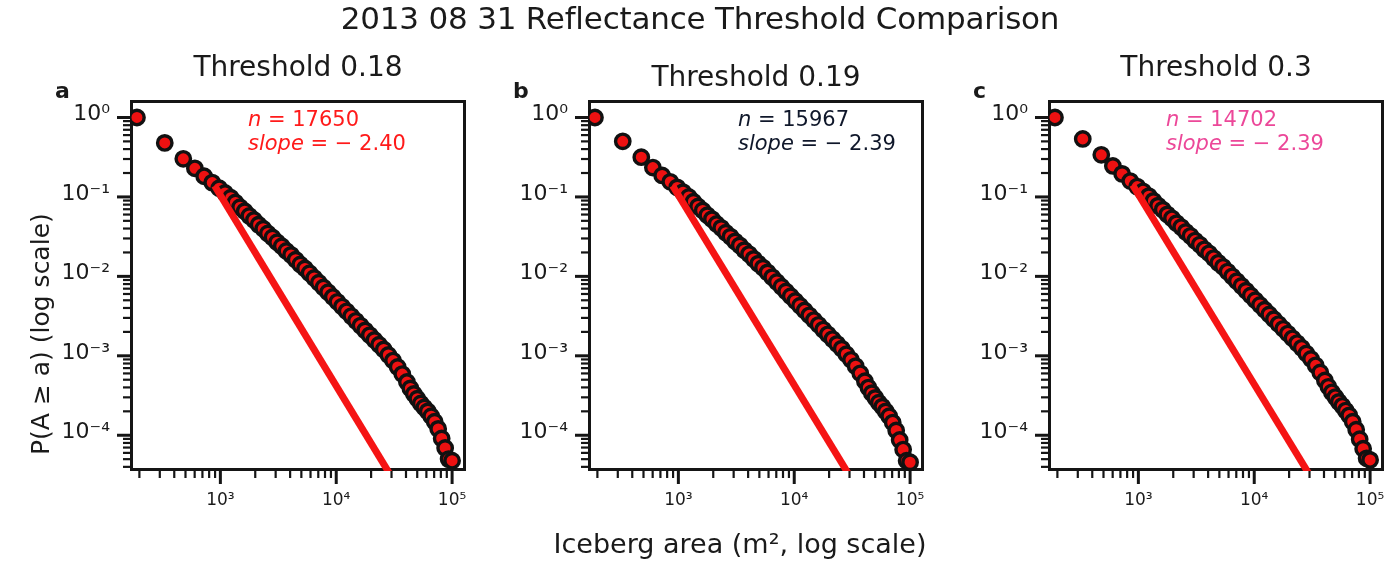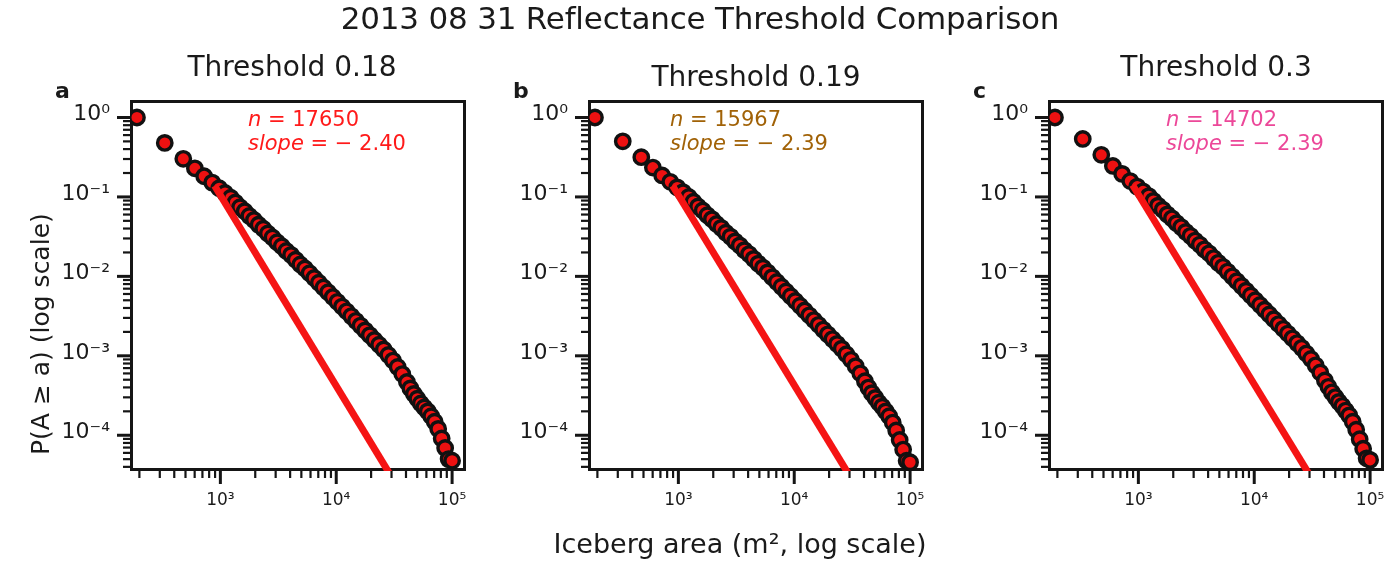--- a/index.html
+++ b/index.html
@@ -23,21 +23,21 @@
 <div id="fig">
 
   <div class="suptitle">2013 08 31 Reflectance Threshold Comparison</div>
 
   <div class="ylabel" style="left:26px;top:455px;transform:rotate(-90deg);">P(A ≥ a) (log scale)</div>
 
   <div class="xlabel" style="left:40px;top:528px;">Iceberg area (m², log scale)</div>
 
   <div id="panels-host">
       <div class="panel-letter" style="left: 55px; top: 78px;">a</div>
-      <div class="panel-title" style="left: 124px; width: 336px; top: 50px;">Threshold 0.18</div>
+      <div class="panel-title" style="left: 130px; width: 336px; top: 50px;">Threshold 0.18</div>
       <div class="axis-frame" style="left: 130px; top: 100px; width: 336px; height: 371px; border-color: rgb(21, 21, 21);"></div>
       <svg class="plotsvg" width="376" height="411" viewBox="0 0 376 411" style="left: 130px; top: 100px;">
         <line x1="-13" y1="17.477516059957168" x2="0" y2="17.477516059957168" stroke="#151515" stroke-width="3"></line>
         <line x1="-13" y1="96.92077087794434" x2="0" y2="96.92077087794434" stroke="#151515" stroke-width="3"></line>
         <line x1="-7" y1="73.0059682245531" x2="0" y2="73.0059682245531" stroke="#151515" stroke-width="2.2"></line>
         <line x1="-7" y1="59.016705460172375" x2="0" y2="59.016705460172375" stroke="#151515" stroke-width="2.2"></line>
         <line x1="-7" y1="49.09116557116181" x2="0" y2="49.09116557116181" stroke="#151515" stroke-width="2.2"></line>
         <line x1="-7" y1="41.3923187133484" x2="0" y2="41.3923187133484" stroke="#151515" stroke-width="2.2"></line>
         <line x1="-7" y1="35.10190280678114" x2="0" y2="35.10190280678114" stroke="#151515" stroke-width="2.2"></line>
         <line x1="-7" y1="29.783431938910155" x2="0" y2="29.783431938910155" stroke="#151515" stroke-width="2.2"></line>
@@ -328,21 +328,21 @@
         </g>
       </svg>
       <div class="tick-lab-y" style="left: 478px; width: 90px; top: 100.478px;">10⁰</div>
       <div class="tick-lab-y" style="left: 478px; width: 90px; top: 179.921px;">10⁻¹</div>
       <div class="tick-lab-y" style="left: 478px; width: 90px; top: 259.364px;">10⁻²</div>
       <div class="tick-lab-y" style="left: 478px; width: 90px; top: 338.807px;">10⁻³</div>
       <div class="tick-lab-y" style="left: 478px; width: 90px; top: 418.251px;">10⁻⁴</div>
       <div class="tick-lab-x" style="left: 628.372px; width: 100px; top: 489px;">10³</div>
       <div class="tick-lab-x" style="left: 744.234px; width: 100px; top: 489px;">10⁴</div>
       <div class="tick-lab-x" style="left: 860.097px; width: 100px; top: 489px;">10⁵</div>
-      <div class="annot" style="left: 670px; width: 210px; top: 108px; color: #a16207;">
+      <div class="annot" style="left: 738px; width: 210px; top: 108px; color: #0f172a;">
         <div><i>n</i> = 15967</div>
         <div><i>slope</i> = − 2.39</div>
       </div>
       <div class="panel-letter" style="left: 973px; top: 78px;">c</div>
       <div class="panel-title" style="left: 1048px; width: 336px; top: 50px;">Threshold 0.3</div>
       <div class="axis-frame" style="left: 1048px; top: 100px; width: 336px; height: 371px; border-color: rgb(21, 21, 21);"></div>
       <svg class="plotsvg" width="376" height="411" viewBox="0 0 376 411" style="left: 1048px; top: 100px;">
         <line x1="-13" y1="17.477516059957168" x2="0" y2="17.477516059957168" stroke="#151515" stroke-width="3"></line>
         <line x1="-13" y1="96.92077087794434" x2="0" y2="96.92077087794434" stroke="#151515" stroke-width="3"></line>
         <line x1="-7" y1="73.0059682245531" x2="0" y2="73.0059682245531" stroke="#151515" stroke-width="2.2"></line>

